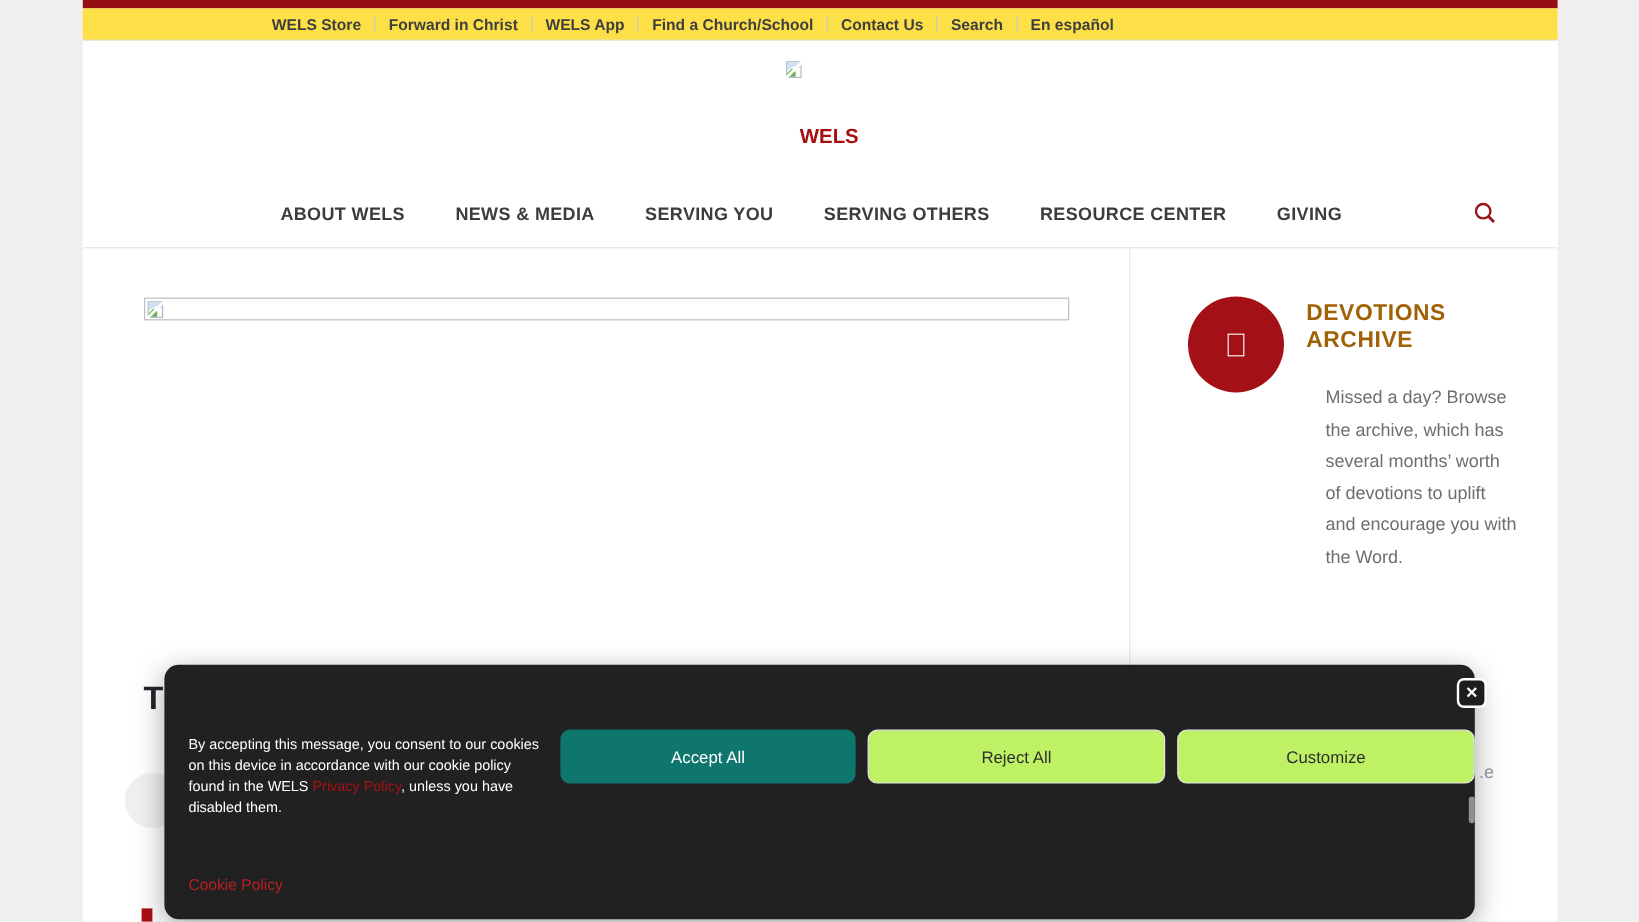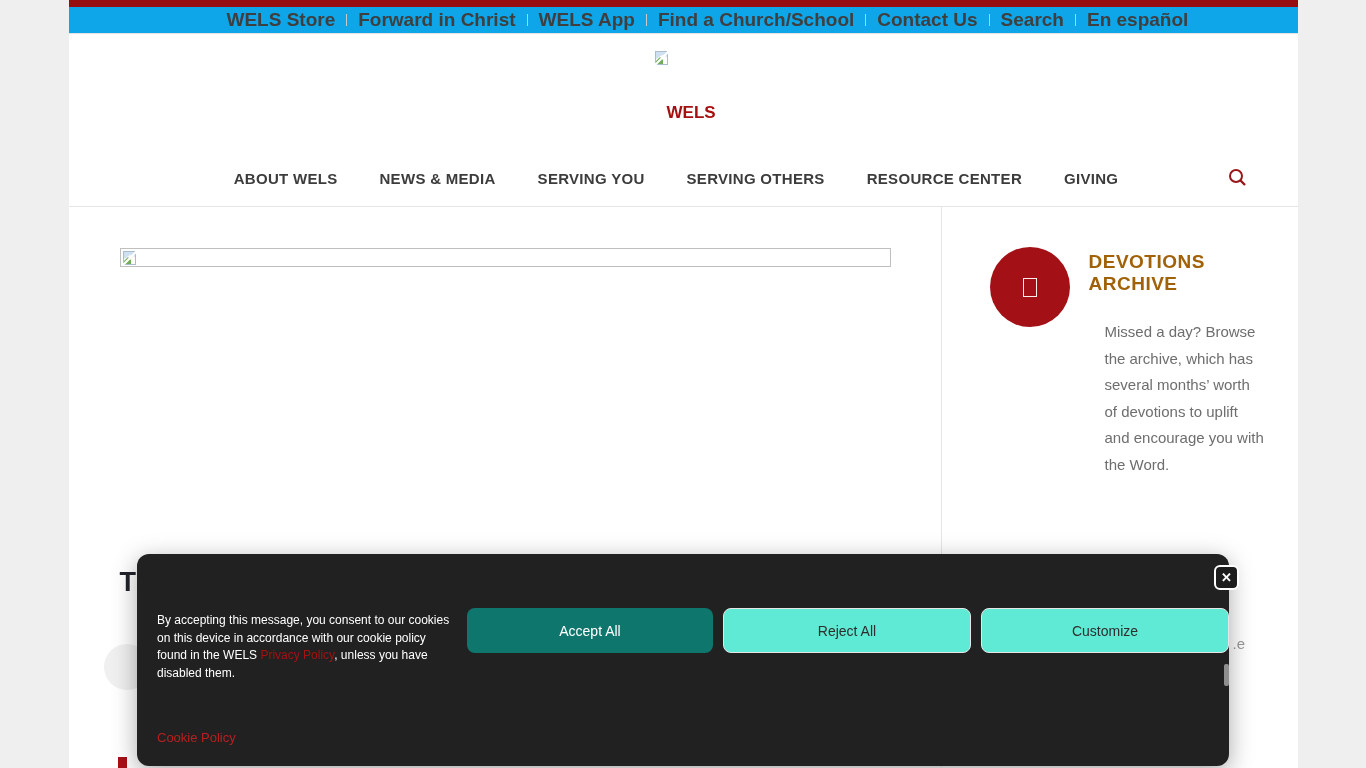--- a/index.html
+++ b/index.html
@@ -9,23 +9,23 @@
     background:#efefef;
     font-family:"Liberation Sans", sans-serif;
   }
   .page { width:1229px; height:768px; margin:0 auto; background:#fff; position:relative; }
 
   
   .red-strip { height:7px; background:#970e12; }
 
   
   .utility-bar {
-    height:27px; background:#0ea5e9; border-bottom:1px solid #e3e3e3;
+    height:27px; background:#fde047; border-bottom:1px solid #e3e3e3;
     display:flex; align-items:center; padding-left:158px;
-    font-size:19px; font-weight:600; color:#3f3f3f;
+    font-size:13px; font-weight:600; color:#3f3f3f;
   }
   .utility-link { cursor:pointer; white-space:nowrap; }
   .u-sep { width:1px; height:12px; background:#c9c9c9; margin:0 11px; }
 
   
   header { height:173px; background:#fff; border-bottom:1px solid #e5e5e5; position:relative; }
   .logo { position:absolute; left:585px; top:16px; cursor:pointer; }
   .logo-text { margin:33px 0 0 13px; color:#a50f0f; font-weight:bold; font-size:17px; }
   .main-nav {
     position:absolute; left:0; right:14px; top:136px;
@@ -77,21 +77,21 @@
   }
   .cb-msg { position:absolute; left:20px; top:58px; width:302px; font-size:12px; line-height:17.5px; color:#fff; }
   .cb-privacy { color:#a61111; cursor:pointer; }
   .cb-policy { position:absolute; left:20px; top:176px; font-size:13px; color:#b72020; cursor:pointer; }
   .cb-buttons { position:absolute; left:330px; top:54px; width:762px; display:flex; gap:10px; }
   .cb-btn {
     flex:1; height:45px; border-radius:8px; font-size:14px; border:none; cursor:pointer;
     font-family:"Liberation Sans", sans-serif;
   }
   .cb-btn.accept { background:#0f766e; color:#fff; }
-  .cb-btn.light  { background:#5eead4; color:#2e2e2e; border:1px solid #e6e6e6; }
+  .cb-btn.light  { background:#bef264; color:#2e2e2e; border:1px solid #e6e6e6; }
   .cb-scroll { position:absolute; left:1087px; top:110px; width:5px; height:22px; background:#8f8f8f; border-radius:2px; }
 </style>
 </head>
 <body>
 
 <div class="page">
 
   <div class="red-strip"></div>
 
   <div class="utility-bar">

